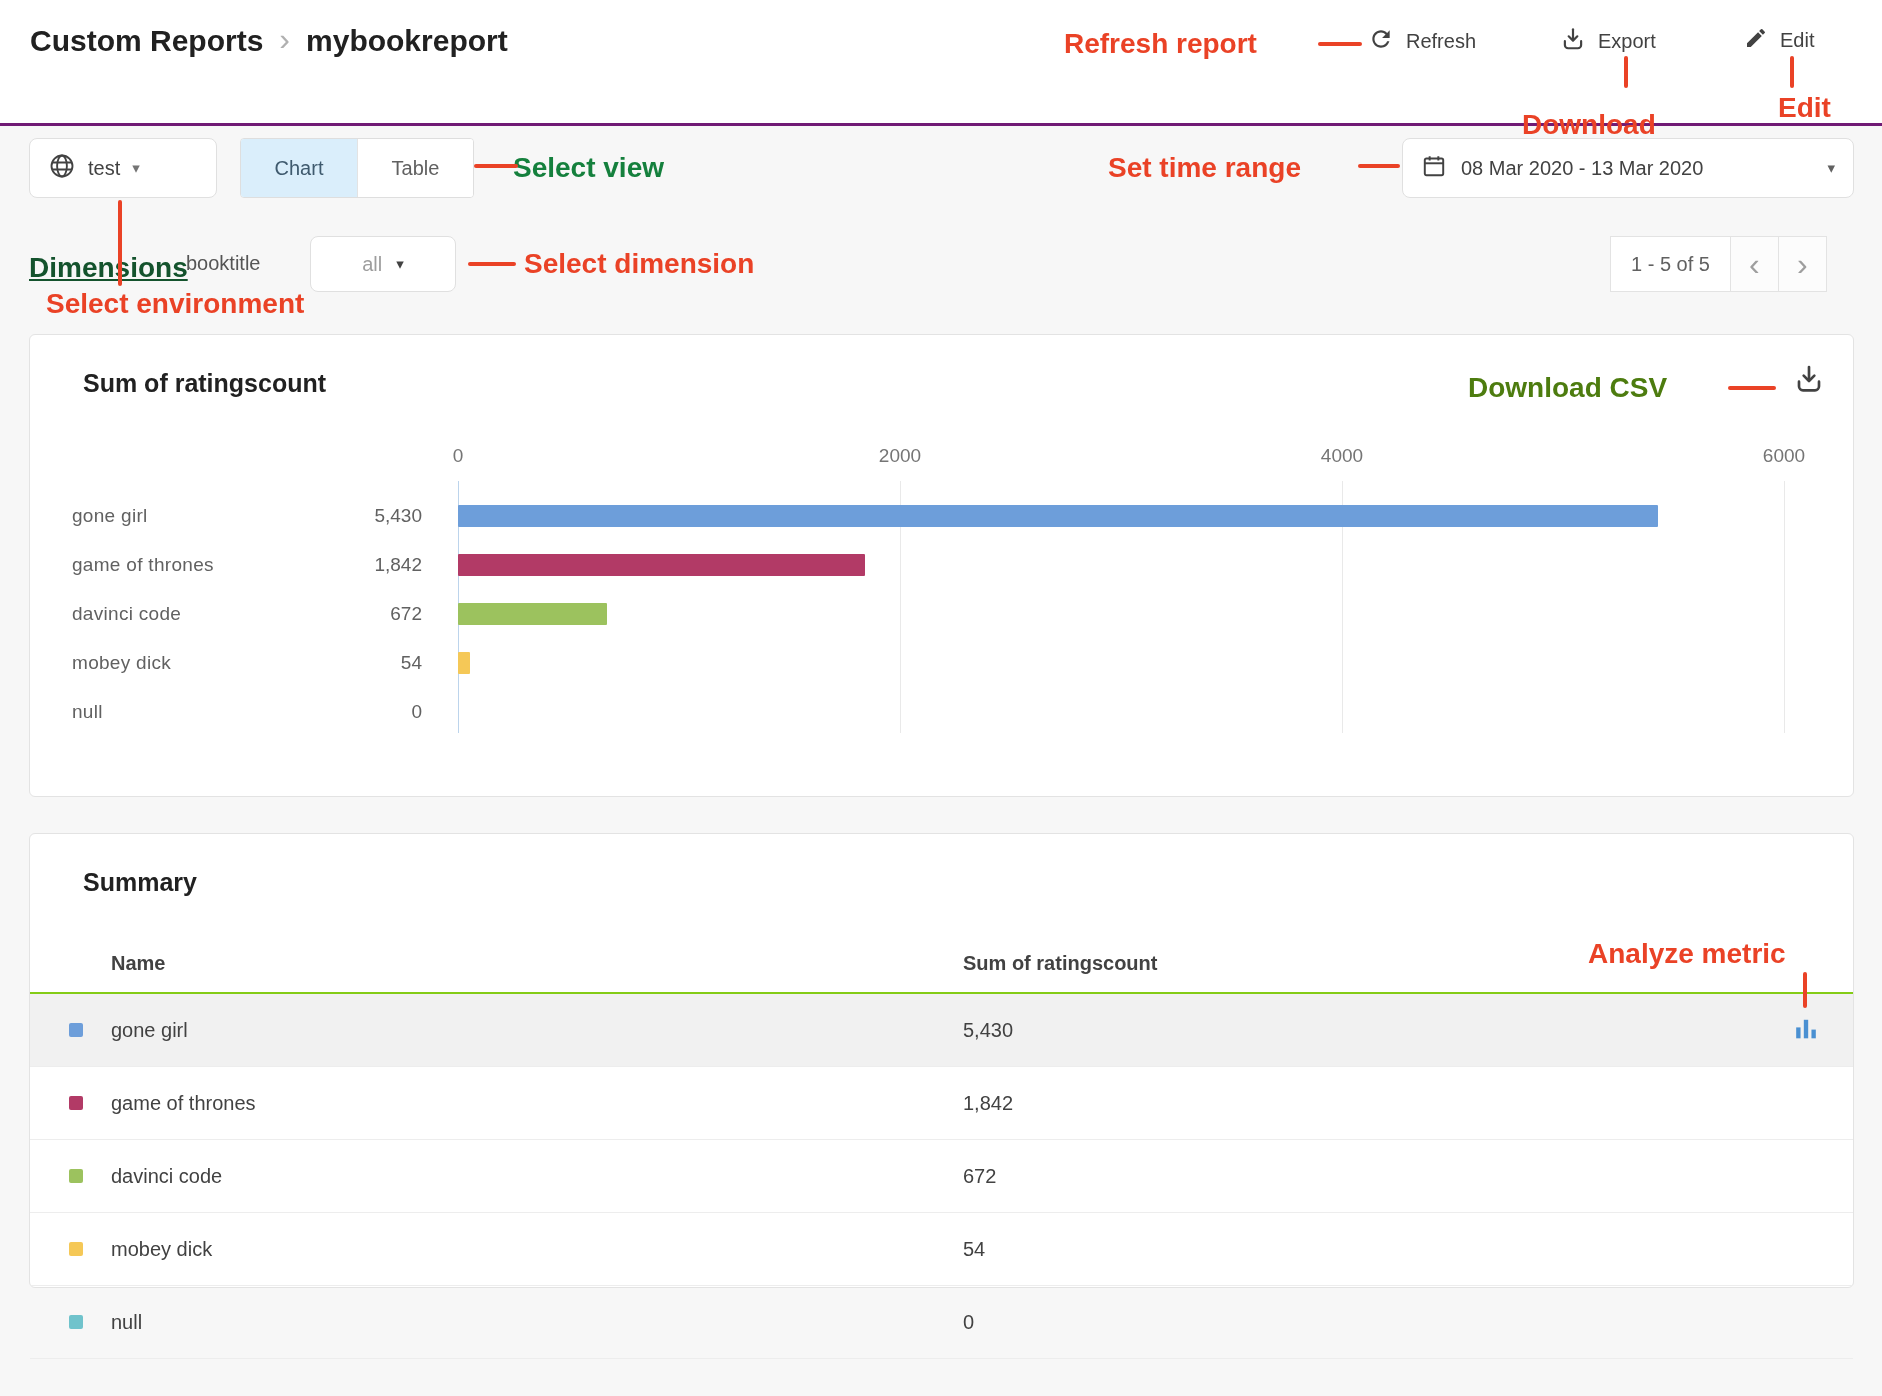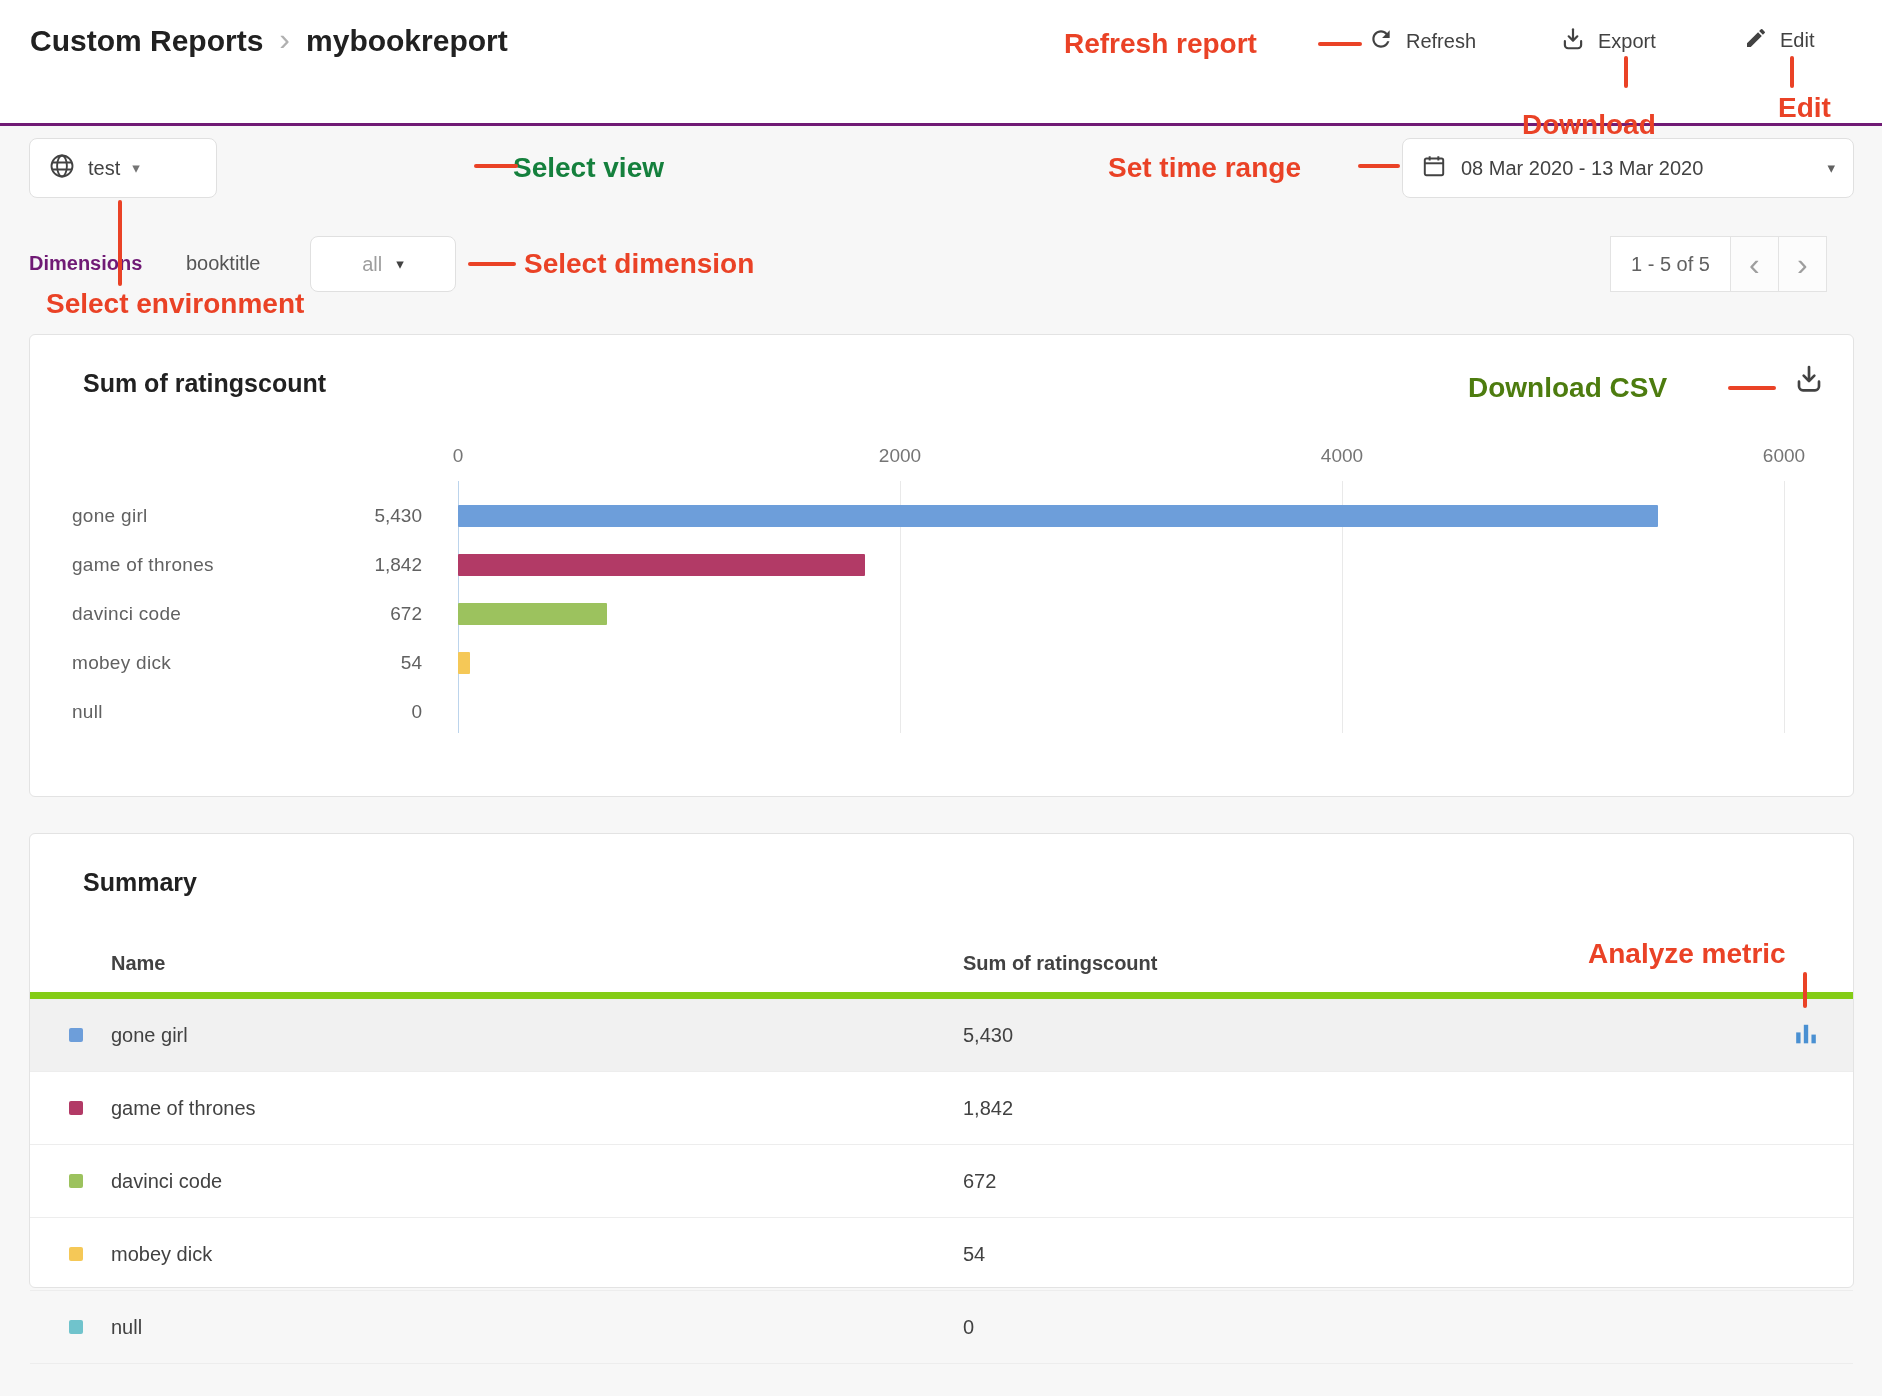--- a/index.html
+++ b/index.html
@@ -23,21 +23,21 @@
   .caret { font-size:15px; color:#757575; }
 
   #view-toggle { position:absolute; left:240px; top:138px; height:60px; display:flex; border:1px solid #dedede; border-radius:4px; overflow:hidden; background:#fff; box-sizing:border-box; }
   .view-tab { width:116px; display:flex; align-items:center; justify-content:center; font-size:20px; color:#616161; background:#fff; border:none; cursor:pointer; font-family:inherit; }
   .view-tab + .view-tab { border-left:1px solid #e3e3e3; }
   .view-tab.active { background:#daeefb; color:#3f5a6e; }
 
   #date-range { left:1402px; top:138px; width:452px; height:60px; padding:0 18px; gap:14px; }
   #date-range .caret { margin-left:auto; color:#616161; }
 
-  #dimensions-label { position:absolute; left:29px; top:252px; font-size:20px; font-weight:700; color:#701a75; }
+  #dimensions-label { position:absolute; left:29px; top:252px; font-size:28px; font-weight:700; color:#14532d;text-decoration:underline; }
   #dimension-name { position:absolute; left:186px; top:252px; font-size:20px; color:#555; }
   #dimension-select { left:310px; top:236px; width:146px; height:56px; justify-content:center; gap:14px; }
   #dimension-select .ctl-label { color:#9e9e9e; }
   #dimension-select .caret { color:#424242; }
 
   #pagination { position:absolute; left:1610px; top:236px; height:56px; display:flex; align-items:stretch; background:#fff; border:1px solid #e3e3e3; border-radius:0; box-sizing:border-box; }
   .pag-label { display:flex; align-items:center; padding:0 20px; font-size:20px; color:#616161; }
   .pag-btn { width:48px; border:none; border-left:1px solid #e3e3e3; display:flex; align-items:center; justify-content:center; color:#9e9e9e; font-size:32px; background:#fcfcfc; cursor:pointer; font-family:inherit; padding:0; line-height:1; }
 
   
@@ -51,21 +51,21 @@
   .tick { position:absolute; top:110px; transform:translateX(-50%); font-size:19px; color:#757575; }
   .gridline { position:absolute; top:146px; height:252px; width:1px; background:#e9e9e9; }
   .gridline.axis0 { background:#bcd4ec; }
   .bar-row { position:absolute; left:0; width:100%; height:49px; }
   .bar-row .cat { position:absolute; left:42px; top:50%; transform:translateY(-50%); font-size:19px; color:#616161; letter-spacing:.3px; }
   .bar-row .val { position:absolute; left:300px; width:92px; text-align:right; top:50%; transform:translateY(-50%); font-size:19px; color:#616161; }
   .bar-row .bar { position:absolute; left:428px; top:50%; transform:translateY(-50%); height:22px; border-radius:1px; }
 
   
   .sum-table { position:absolute; left:0; top:100px; width:100%; }
-  .thead { position:relative; height:58px; border-bottom:7px solid #84cc16; }
+  .thead { position:relative; height:58px; border-bottom:2px solid #84cc16; }
   .th-name, .td-name { position:absolute; left:81px; top:50%; transform:translateY(-50%); font-size:20px; color:#424242; }
   .th-value, .td-value { position:absolute; left:933px; top:50%; transform:translateY(-50%); font-size:20px; color:#424242; }
   .th-name, .th-value { font-weight:700; }
   .trow { position:relative; height:72px; border-bottom:1px solid #ededed; }
   .trow.highlight { background:#f1f1f1; }
   .swatch { position:absolute; left:39px; top:50%; transform:translateY(-50%); width:14px; height:14px; border-radius:2px; }
   .analyze-btn { position:absolute; left:1760px; top:50%; transform:translateY(-50%); background:none; border:none; cursor:pointer; padding:4px; }
 
   
   .ann { position:absolute; font-size:28px; font-weight:700; color:#ea4226; white-space:nowrap; z-index:20; }
@@ -118,20 +118,24 @@
       <svg width="28" height="28" viewBox="0 0 24 24" fill="none" stroke="#424242" stroke-width="1.6">
           <circle cx="12" cy="12" r="9"></circle>
           <ellipse cx="12" cy="12" rx="4.2" ry="9"></ellipse>
           <path d="M3.4 9h17.2M3.4 15h17.2"></path>
         </svg>
     </span>
     <span class="ctl-label">test</span>
     <span class="caret">▾</span>
   </div>
 
+  <div id="view-toggle">
+    <button class="view-tab active">Chart</button>
+    <button class="view-tab">Table</button>
+  </div>
 
   <div class="ctl" id="date-range">
     <span>
       <svg width="26" height="26" viewBox="0 0 24 24" fill="none" stroke="#424242" stroke-width="1.8">
           <rect x="3.5" y="5" width="17" height="15.5" rx="1.5"></rect>
           <path d="M3.5 9.5h17"></path>
           <path d="M8 3v4M16 3v4"></path>
         </svg>
     </span>
     <span class="ctl-label">08 Mar 2020 - 13 Mar 2020</span>

